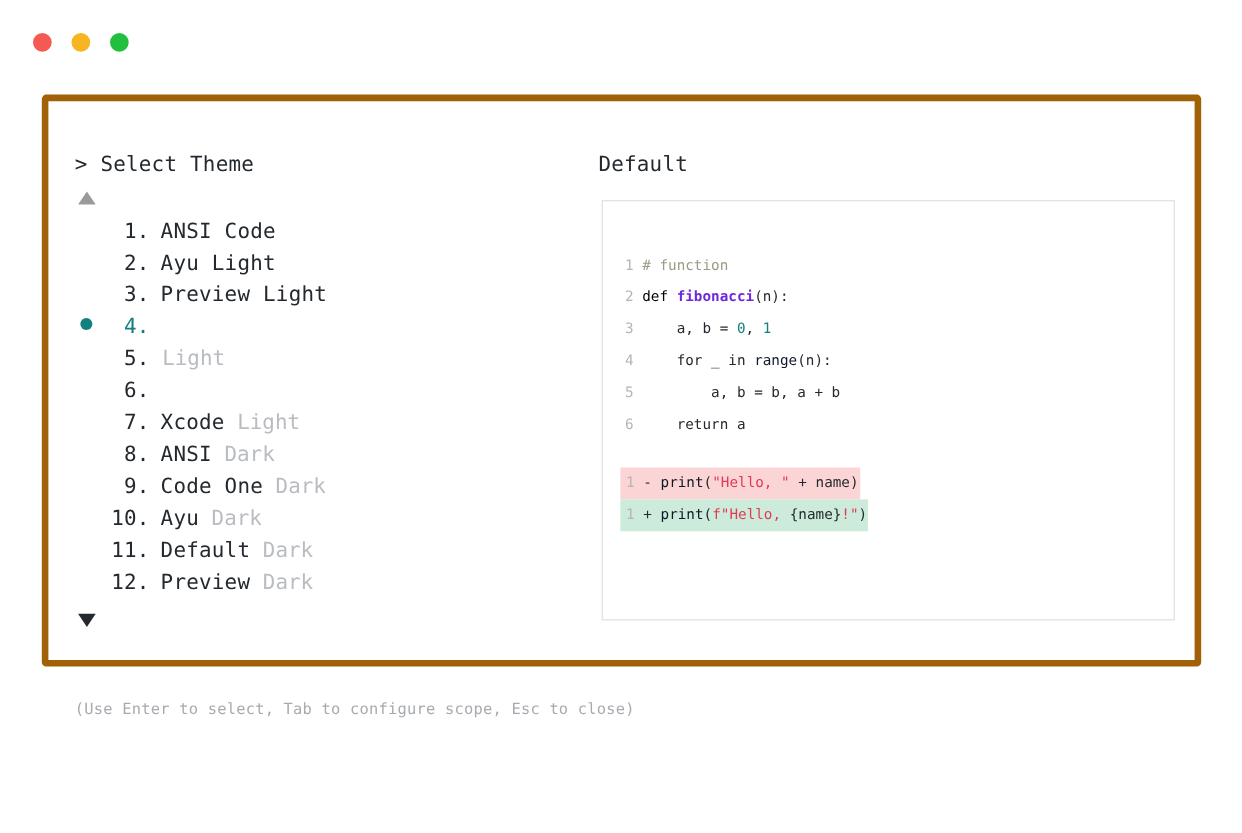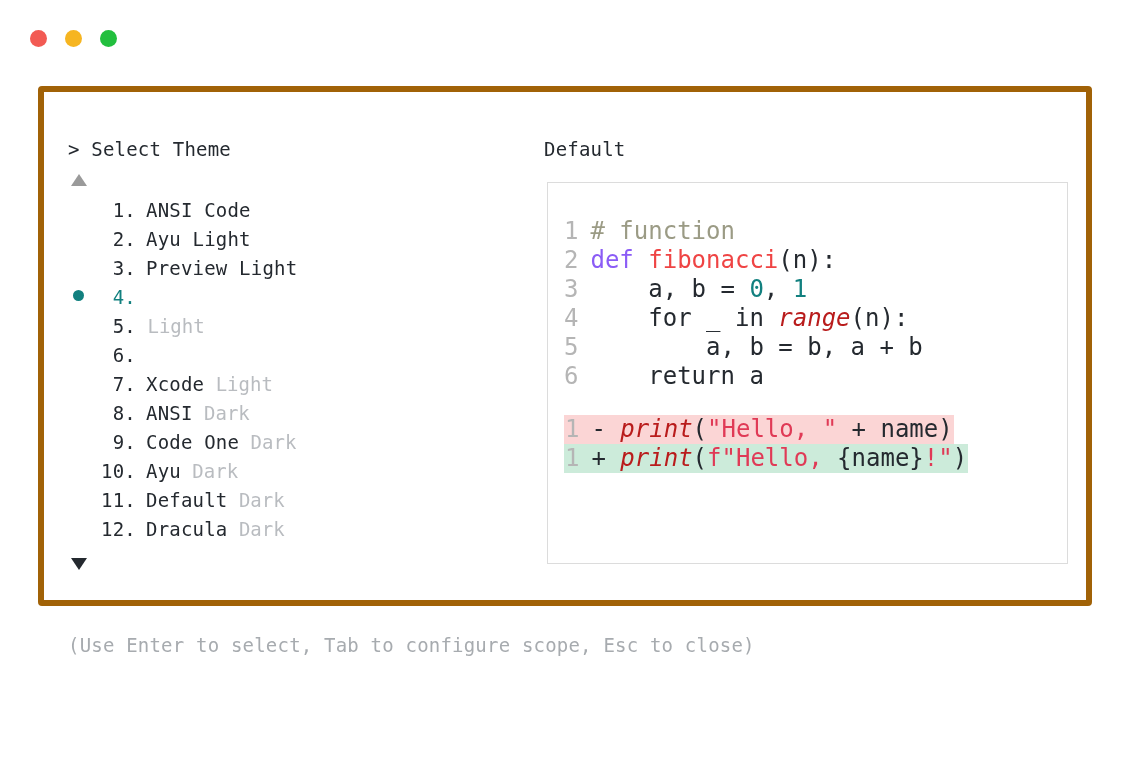--- a/index.html
+++ b/index.html
@@ -139,58 +139,58 @@
   .theme-item.selected .num-cell,
   .theme-item.selected .name-cell,
   .theme-item.selected .variant { color: #12807f; }
   .variant { color: #b9bcc0; text-align: center; }
 
   
   .hint {
     position: absolute;
     left: 24px;
     top: 540px;
-    font-size: 19px;
+    font-size: 14px;
     line-height: 26px;
     color: #a7abaf;
     letter-spacing: 0.2px;
     white-space: pre;
   }
 
   
   .preview-box {
     position: absolute;
     left: 3px;
     top: 46px;
     width: 521px;
     height: 382px;
     box-sizing: border-box;
     border: 1px solid #dcdcdc;
     background: #ffffff;
   }
   .code {
     position: absolute;
     left: 16px;
-    top: 34px;
-    font-size: 24px;
+    top: 44px;
+    font-size: 13px;
     line-height: 29px;
     white-space: pre;
   }
   .code-line { white-space: pre; height: 29px; }
   .ln {
     color: #b5b5b5;
     display: inline-block;
     width: 12px;
     text-align: right;
   }
   .c-comment { color: #9b9b85; }
-  .c-kw      { color: #8b5cf6; }
-  .c-fn      { color: #ef4444; }
+  .c-kw      { color: #000000; }
+  .c-fn      { color: #6d28d9; font-weight: bold; }
   .c-num     { color: #12807f; }
-  .c-builtin { color: #b91c1c; font-style: italic; }
+  .c-builtin { color: #0f172a; }
   .c-plain   { color: #24292f; }
   .c-str     { color: #e03a56; }
   .c-punct   { color: #24292f; }
 
   .diff-gap { height: 24px; }
   .diff-line { white-space: pre; height: 29px; }
   .diff-line > span.hl {
     display: inline-block;
     padding: 0 1px;
   }
@@ -221,21 +221,21 @@
           <li class="theme-item"><span class="bullet-cell"></span><span class="num-cell">2.</span><span class="name-cell">Ayu Light</span></li>
           <li class="theme-item"><span class="bullet-cell"></span><span class="num-cell">3.</span><span class="name-cell">Preview Light</span></li>
           <li class="theme-item selected"><span class="bullet-cell"><span class="bullet" style="background: rgb(18, 128, 127);"></span></span><span class="num-cell">4.</span></li>
           <li class="theme-item"><span class="bullet-cell"></span><span class="num-cell">5.</span><span class="variant"> Light</span></li>
           <li class="theme-item"><span class="bullet-cell"></span><span class="num-cell">6.</span></li>
           <li class="theme-item"><span class="bullet-cell"></span><span class="num-cell">7.</span><span class="name-cell">Xcode</span><span class="variant"> Light</span></li>
           <li class="theme-item"><span class="bullet-cell"></span><span class="num-cell">8.</span><span class="name-cell">ANSI</span><span class="variant"> Dark</span></li>
           <li class="theme-item"><span class="bullet-cell"></span><span class="num-cell">9.</span><span class="name-cell">Code One</span><span class="variant"> Dark</span></li>
           <li class="theme-item"><span class="bullet-cell"></span><span class="num-cell">10.</span><span class="name-cell">Ayu</span><span class="variant"> Dark</span></li>
           <li class="theme-item"><span class="bullet-cell"></span><span class="num-cell">11.</span><span class="name-cell">Default</span><span class="variant"> Dark</span></li>
-          <li class="theme-item"><span class="bullet-cell"></span><span class="num-cell">12.</span><span class="name-cell">Dracula</span><span class="variant"> Dark</span></li>
+          <li class="theme-item"><span class="bullet-cell"></span><span class="num-cell">12.</span><span class="name-cell">Preview</span><span class="variant"> Dark</span></li>
         </ul>
 
       <div class="arrow arrow-down"></div>
     </div>
 
     <div class="right-pane">
       <div class="pane-title">Default</div>
 
       <div class="preview-box">
         <div class="code" id="code-block"><div class="code-line"><span class="ln">1</span><span> </span><span class="c-comment"># function</span></div><div class="code-line"><span class="ln">2</span><span> </span><span class="c-kw">def </span><span class="c-fn">fibonacci</span><span class="c-punct">(n):</span></div><div class="code-line"><span class="ln">3</span><span> </span><span class="c-plain">    a, b = </span><span class="c-num">0</span><span class="c-plain">, </span><span class="c-num">1</span></div><div class="code-line"><span class="ln">4</span><span> </span><span class="c-plain">    for _ in </span><span class="c-builtin">range</span><span class="c-punct">(n):</span></div><div class="code-line"><span class="ln">5</span><span> </span><span class="c-plain">        a, b = b, a + b</span></div><div class="code-line"><span class="ln">6</span><span> </span><span class="c-plain">    return a</span></div><div class="diff-gap"></div><div class="diff-line diff-del"><span class="hl" style="background: rgb(251, 213, 213);"><span class="ln">1</span><span class="diff-sign"> - </span><span class="c-builtin">print</span><span class="c-punct">(</span><span class="c-str">"Hello, "</span><span class="c-plain"> + name)</span></span></div><div class="diff-line diff-add"><span class="hl" style="background: rgb(204, 235, 218);"><span class="ln">1</span><span class="diff-sign"> + </span><span class="c-builtin">print</span><span class="c-punct">(</span><span class="c-str">f"Hello, </span><span class="c-plain">{name}</span><span class="c-str">!"</span><span class="c-punct">)</span></span></div></div>

